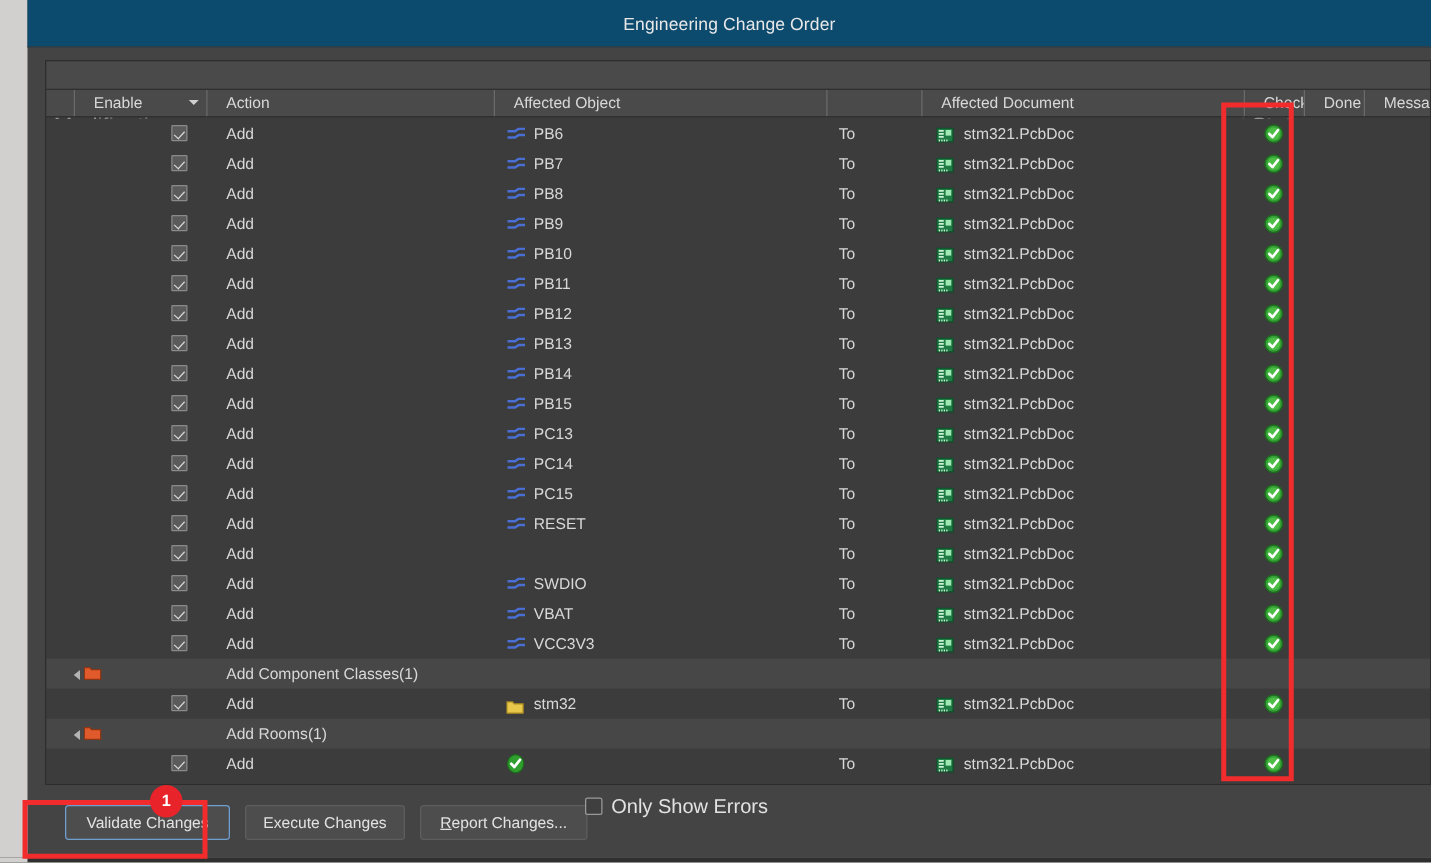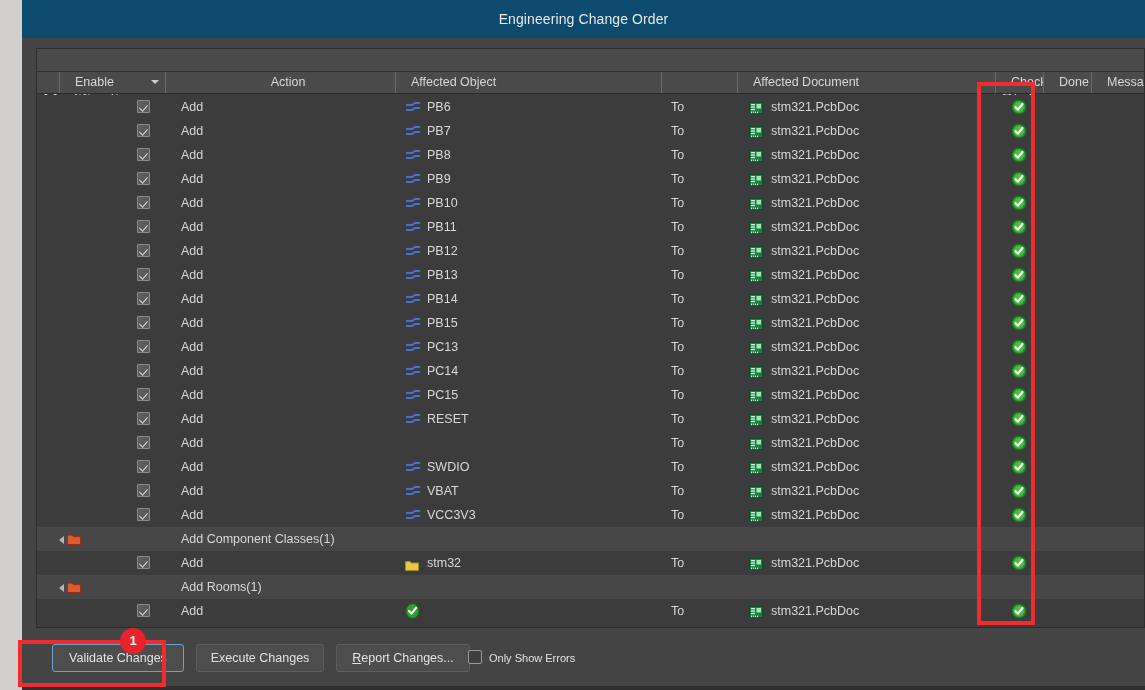--- a/index.html
+++ b/index.html
@@ -200,24 +200,24 @@
   }
   .btn.focus {
     border-color: #6f9fd0;
   }
   #btn-validate { left: 16px;  width: 132px; }
   #btn-execute  { left: 160px; width: 128px; }
   #btn-report   { left: 300px; width: 134px; }
   #btn-report .u { text-decoration: underline; }
 
   .chkline {
-    position: absolute; left: 432px; top: 15px;
+    position: absolute; left: 432px; top: 3px;
     height: 20px;
     color: #e2e2e2;
-    font-size: 11px;
+    font-size: 16px;
     line-height: 18px;
   }
   .chkbox2 {
     display: inline-block;
     width: 14px; height: 14px;
     vertical-align: -2px;
     background: #3f3f3f;
     border: 1px solid #9a9a9a;
     border-radius: 2px;
     margin-right: 7px;
@@ -274,21 +274,21 @@
       <div class="caption-row">
         <div class="caption-cell caption-modifications">Modifications</div>
         <div class="caption-cell caption-status">Status</div>
       </div>
 
       <div class="header-row">
         <div class="hcell" style="left:22px;width:106px;">
           <span>Enable</span>
           <span class="sort-arrow"></span>
         </div>
-        <div class="hcell" style="left:128px;width:230px;text-align:center;">Action</div>
+        <div class="hcell" style="left:128px;width:230px;">Action</div>
         <div class="hcell" style="left:358px;width:266px;">Affected Object</div>
         <div class="hcell" style="left:624px;width:76px;"></div>
         <div class="hcell" style="left:700px;width:258px;">Affected Document</div>
         <div class="hcell" style="left:958px;width:48px;">Check</div>
         <div class="hcell" style="left:1006px;width:48px;">Done</div>
         <div class="hcell" style="left:1054px;width:55px;">Messa</div>
       </div>
 
       <div class="grid-body" id="grid-body">
           <div class="row">

